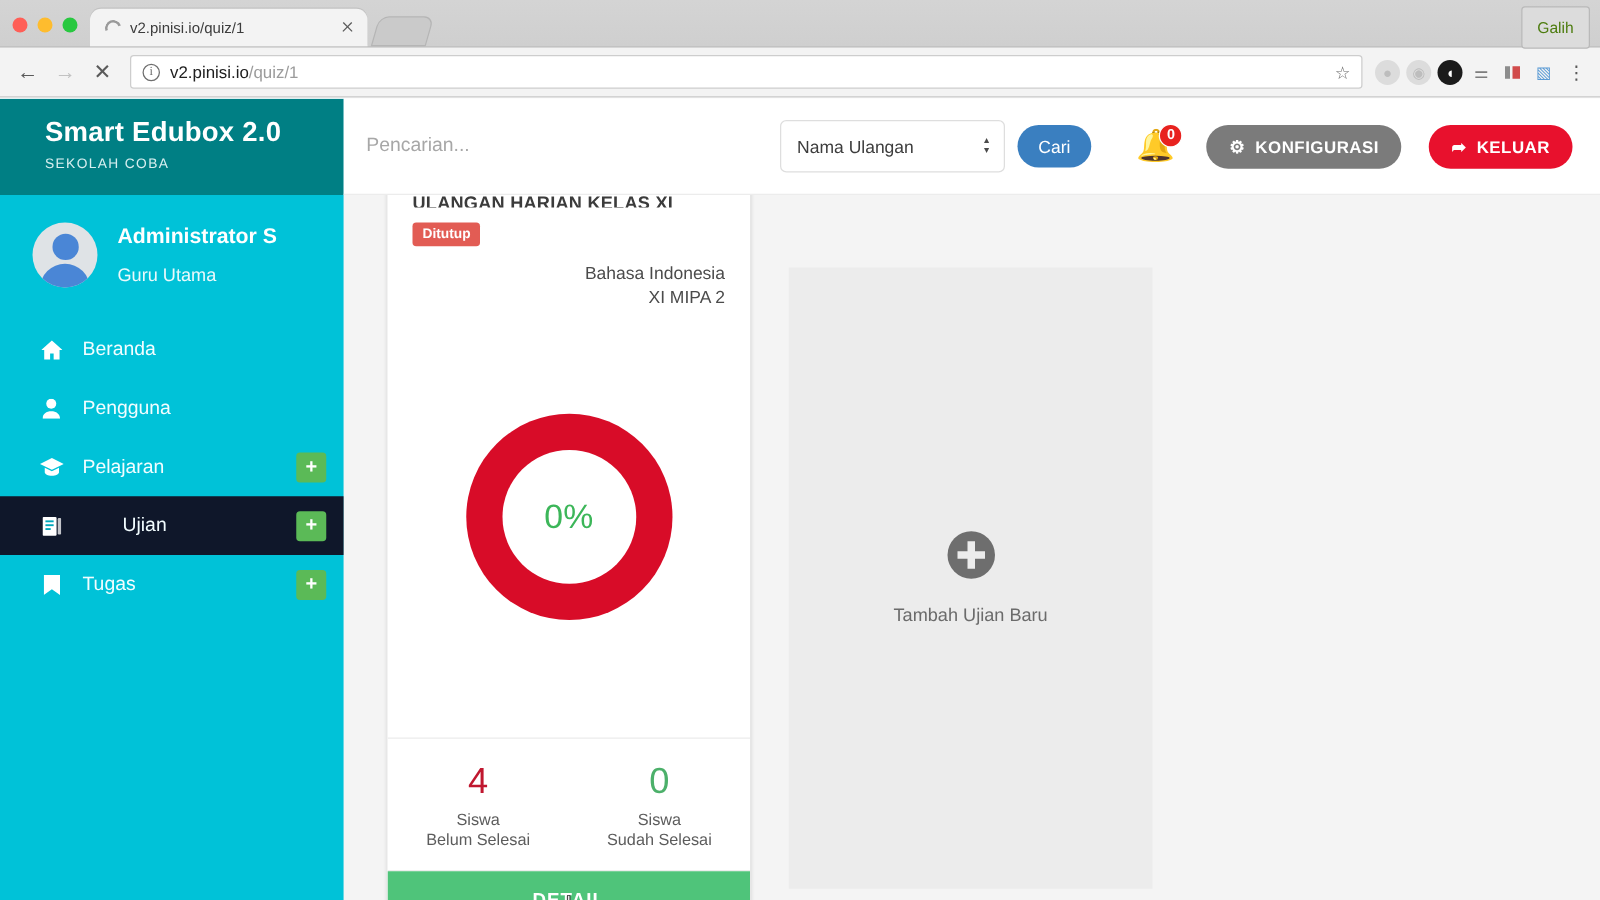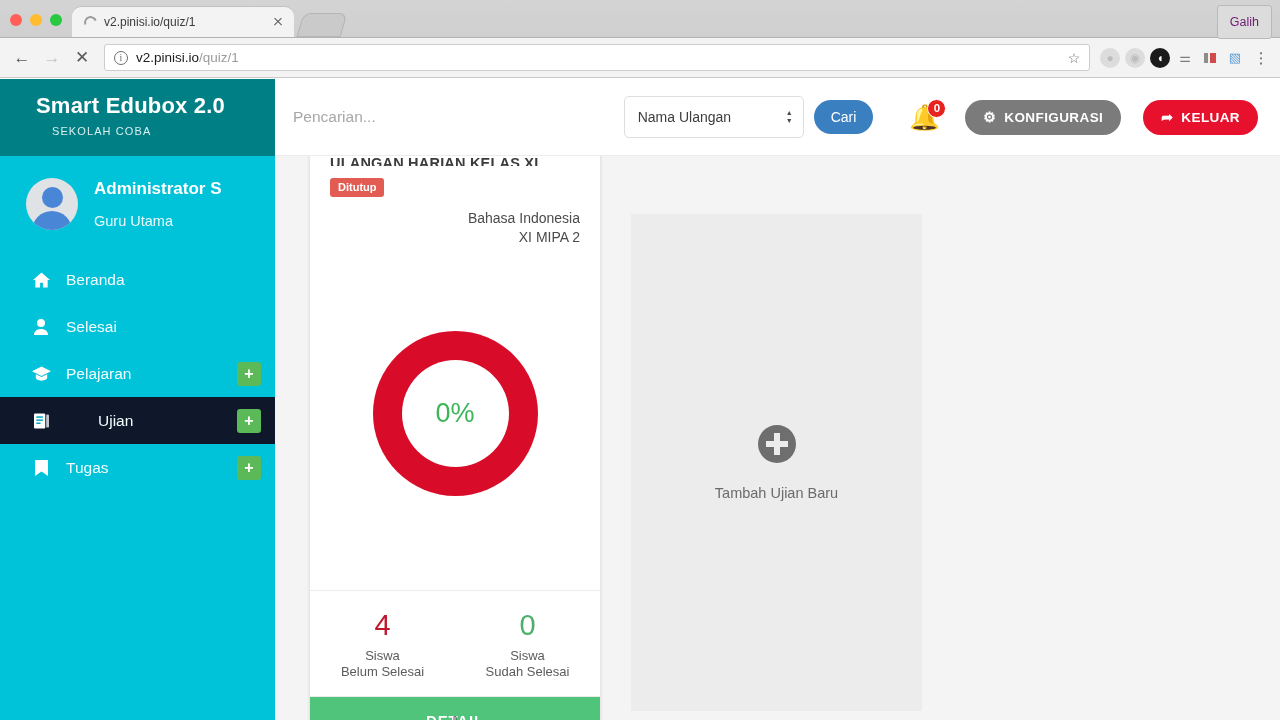--- a/index.html
+++ b/index.html
@@ -74,21 +74,21 @@
     border: 1px solid #b5b5b5;
     border-top-left-radius: 8px; border-top-right-radius: 8px;
     margin-left: 6px;
     transform: skewX(-16deg);
   }
 
   .profile-chip {
     position: absolute; right: 8px; top: 5px;
     height: 25px; padding: 16px 12px;
     display: flex; align-items: center;
-    font-size: 12.5px; color: #701a75;
+    font-size: 12.5px; color: #4d7c0f;
     background: #dcdcdc;
     border: 1px solid #b9b9b9;
     border-radius: 3px;
   }
 
   .toolbar {
     height: 40px;
     background: #f3f3f3;
     display: flex; align-items: center;
     padding: 0 8px;
@@ -158,21 +158,20 @@
     background: #007f84;
     height: 77px;
     padding: 14px 0 0 36px;
   }
   .brand-title {
     font-size: 22px; font-weight: bold; color: #fff; letter-spacing: .2px;
   }
   .brand-sub {
     font-size: 11px; color: #d7eff0; letter-spacing: 1.1px;
     margin-top: 6px;
-    margin-left: 16px;
   }
   .profile {
     display: flex; align-items: center;
     padding: 22px 0 26px 26px;
   }
   .avatar {
     width: 52px; height: 52px; flex: 0 0 52px;
     border-radius: 50%;
     background: #dfe3e6;
     position: relative; overflow: hidden;
@@ -457,21 +456,21 @@
           <span class="menu-label">Beranda</span>
         </div>
 
         <div class="menu-item">
           <span class="menu-icon">
             <svg width="14" height="16" viewBox="0 0 14 16">
                 <circle cx="7" cy="4" r="4"></circle>
                 <path d="M0 16c0-3.9 3.1-6 7-6s7 2.1 7 6z"></path>
               </svg>
           </span>
-          <span class="menu-label">Selesai</span>
+          <span class="menu-label">Pengguna</span>
         </div>
 
         <div class="menu-item">
           <span class="menu-icon">
             <svg width="19" height="15" viewBox="0 0 20 15">
                 <path d="M10 0 0 5l10 5 10-5z"></path>
                 <path d="M4 8.2V12c0 1.6 2.7 3 6 3s6-1.4 6-3V8.2l-6 3z"></path>
               </svg>
           </span>
           <span class="menu-label">Pelajaran</span>

